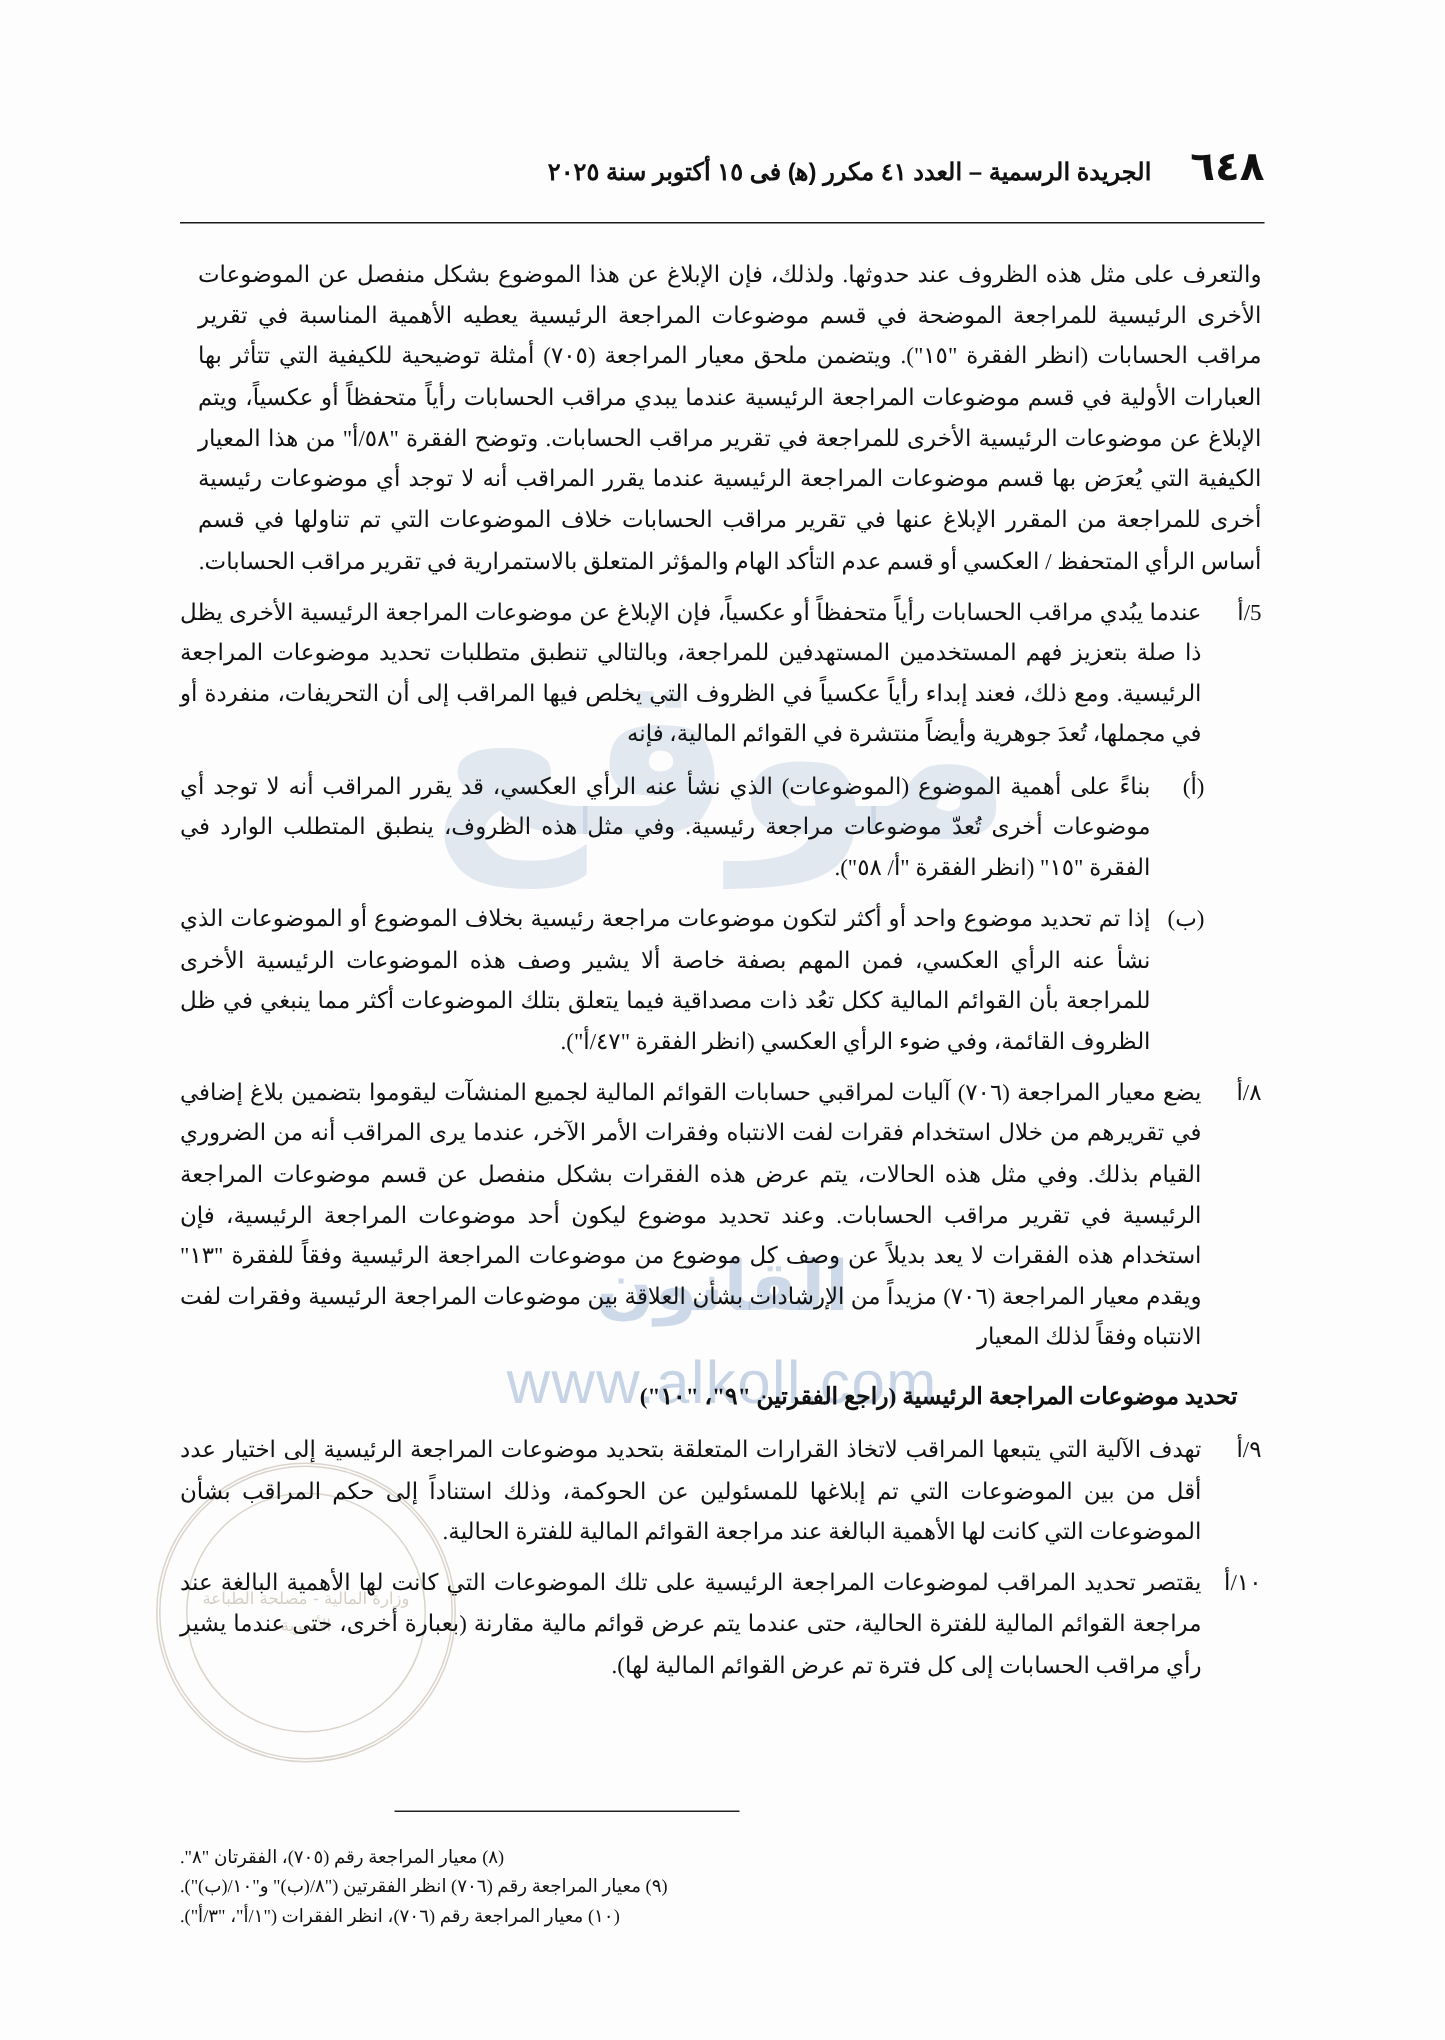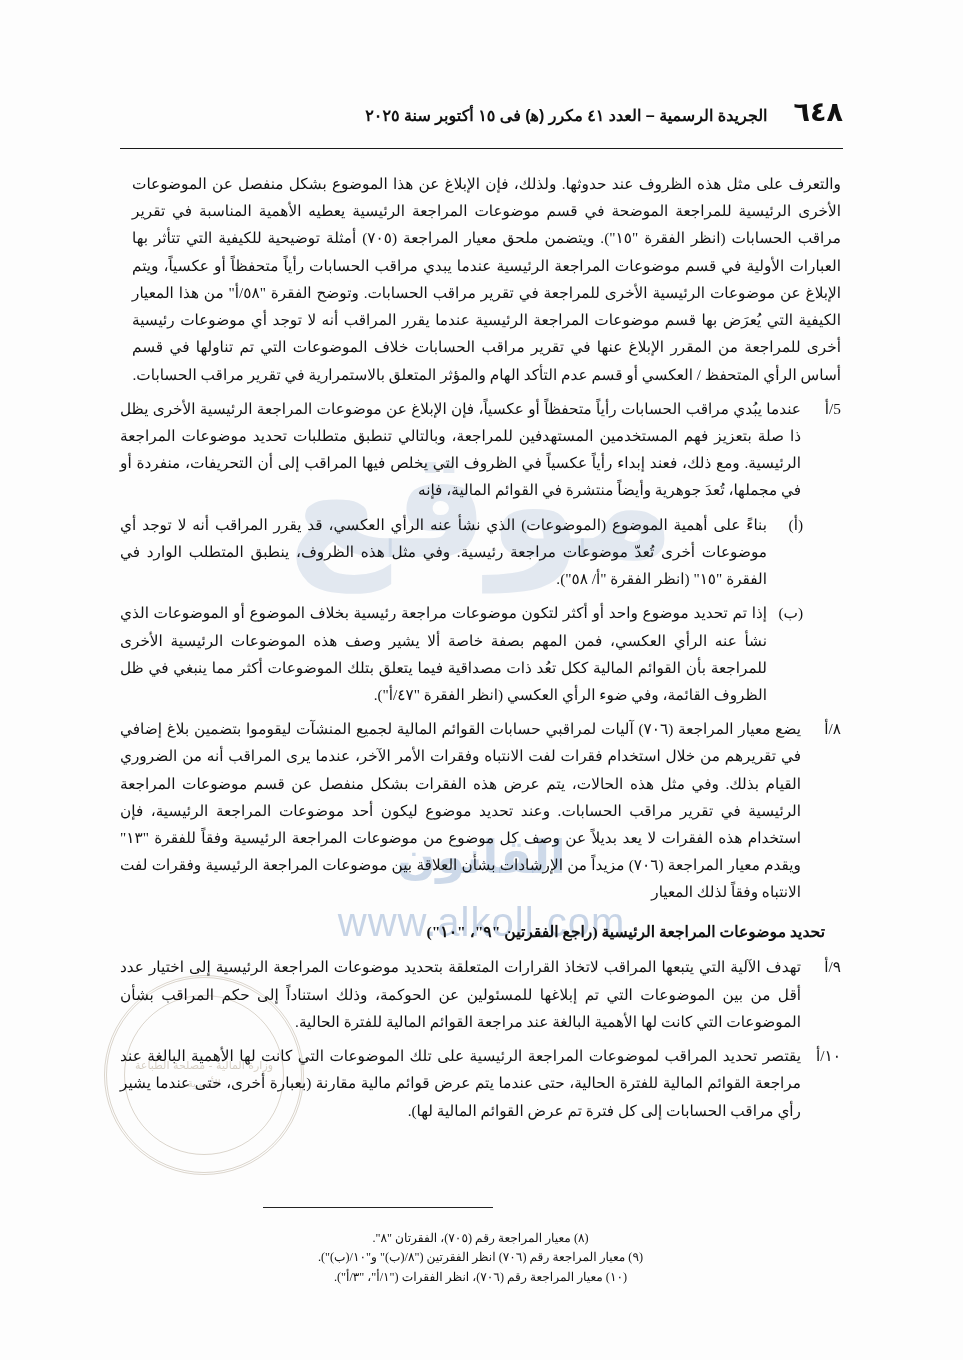--- a/index.html
+++ b/index.html
@@ -178,21 +178,21 @@
     position: absolute;
     bottom: 72px;
     right: 122px;
     left: 120px;
     font-size: 12.2px;
     line-height: 1.62;
     text-align: right;
   }
   .fn {
     margin: 0;
-    text-align: center;
+    text-align: left;
   }
 </style>
 </head>
 <body>
 
 <div class="page">
 
   <div class="wm wm-arabic">موقع</div>
   <div class="wm wm-site">القانون</div>
   <div class="wm wm-url">www.alkoll.com</div>

